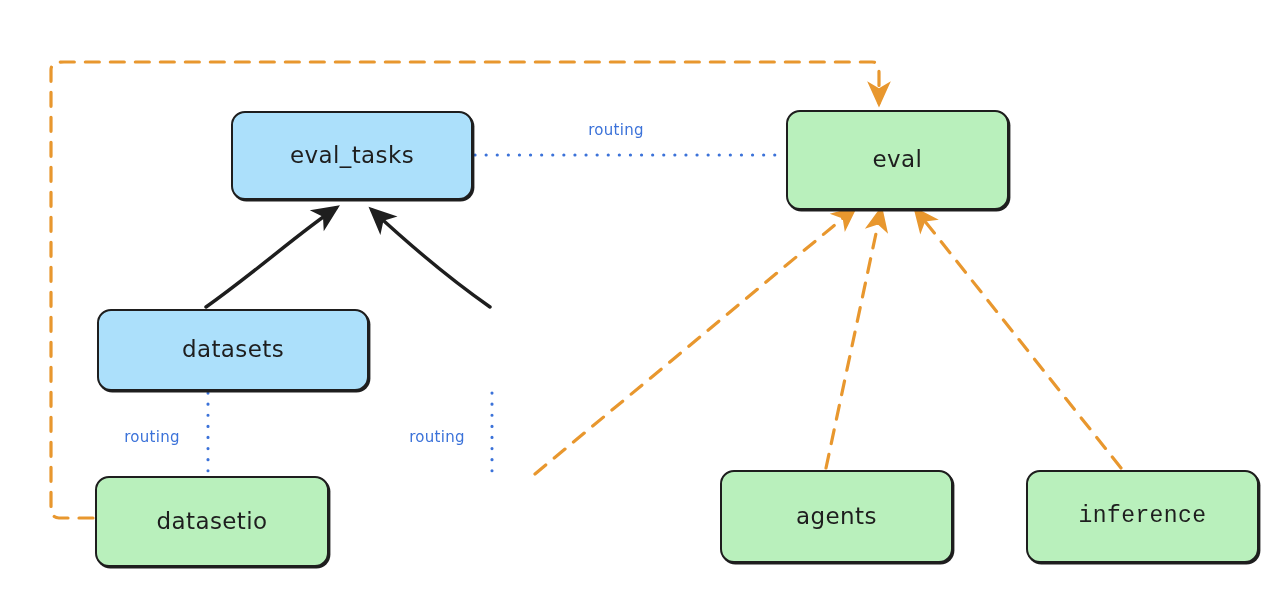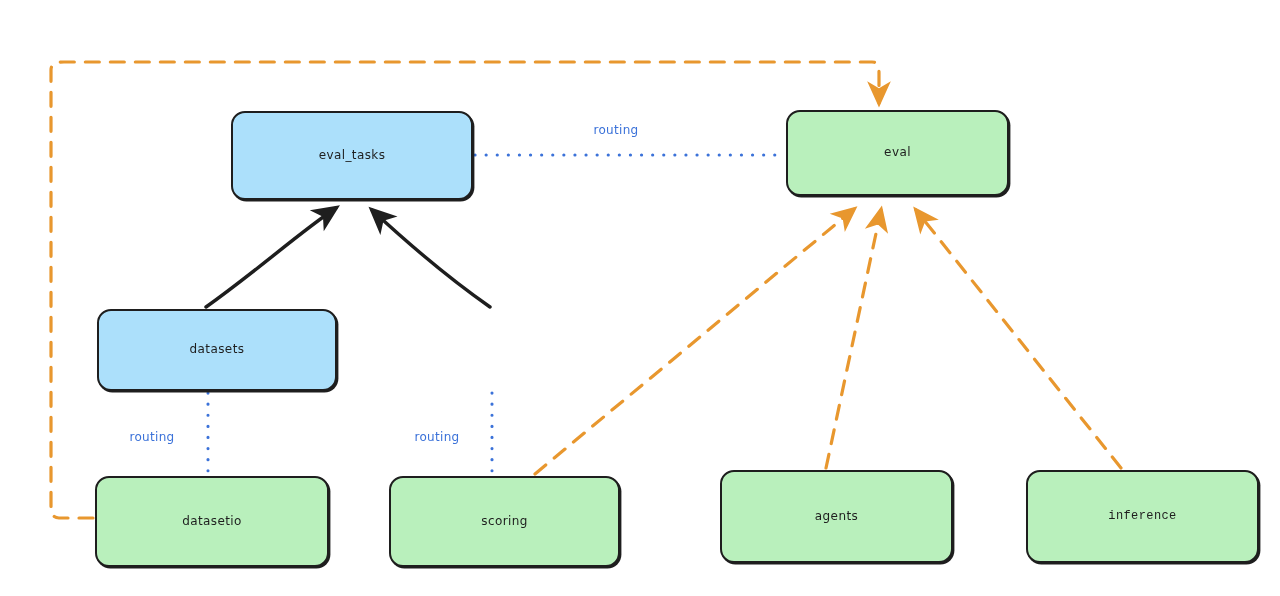--- a/index.html
+++ b/index.html
@@ -30,36 +30,36 @@
   .node {
     position: absolute;
     box-sizing: border-box;
     border: 2.6px solid #1e1e1e;
     border-radius: 14px;
     display: flex;
     align-items: center;
     justify-content: center;
     text-align: center;
     font-family: "DejaVu Sans", sans-serif;
-    font-size: 12px;
+    font-size: 23px;
     letter-spacing: 0.4px;
     color: #1e1e1e;
     box-shadow: 1.4px 1.6px 0 #1e1e1e;
   }
   .node.api { background: #ace0fb; }
   .node.provider { background: #b9f0bc; }
   .node-label {
     display: block;
     padding: 0 8px;
     line-height: 1.1;
   }
   .edge-label {
     position: absolute;
     font-family: "DejaVu Sans", sans-serif;
-    font-size: 12px;
+    font-size: 15px;
     color: #3b72d9;
     letter-spacing: 0.3px;
     white-space: nowrap;
     transform: translate(-50%, -50%);
   }
 </style>
 </head>
 <body>
 
 <div id="canvas">
@@ -90,36 +90,33 @@
 
     <path d="M826,468 L881,210" fill="none" stroke="#e8972e" stroke-width="3.2" stroke-linecap="round" stroke-dasharray="14 11" marker-end="url(#arrow-orange)"></path>
 
     <path d="M1121,468 L916,210" fill="none" stroke="#e8972e" stroke-width="3.2" stroke-linecap="round" stroke-dasharray="14 11" marker-end="url(#arrow-orange)"></path>
   </svg>
 
   <div class="node api" style="left:231px; top:111px; width:242px; height:89px;">
     <span class="node-label">eval_tasks</span>
   </div>
 
-  <div class="node provider" style="left:786px; top:110px; width:223px; height:86px;">
+  <div class="node provider" style="left:786px; top:110px; width:223px; height:100px;">
     <span class="node-label">eval</span>
   </div>
 
-  <div class="node api" style="left:97px; top:309px; width:240px; height:82px;">
+  <div class="node api" style="left:97px; top:309px; width:272px; height:82px;">
     <span class="node-label">datasets</span>
   </div>
 
 
   <div class="node provider" style="left:95px; top:476px; width:234px; height:91px;text-align:right;">
     <span class="node-label">datasetio</span>
   </div>
 
-  <div class="node provider" style="left:389px; top:476px; width:231px; height:91px;">
-    <span class="node-label">scoring</span>
-  </div>
 
   <div class="node provider" style="left:708px; top:470px; width:233px; height:93px;margin-left:12px;">
     <span class="node-label">agents</span>
   </div>
 
   <div class="node provider" style="left:1026px; top:470px; width:233px; height:93px;font-family:Liberation Mono, monospace;">
     <span class="node-label">inference</span>
   </div>
 
   <div class="edge-label" style="left:616px; top:130px;">routing</div>

